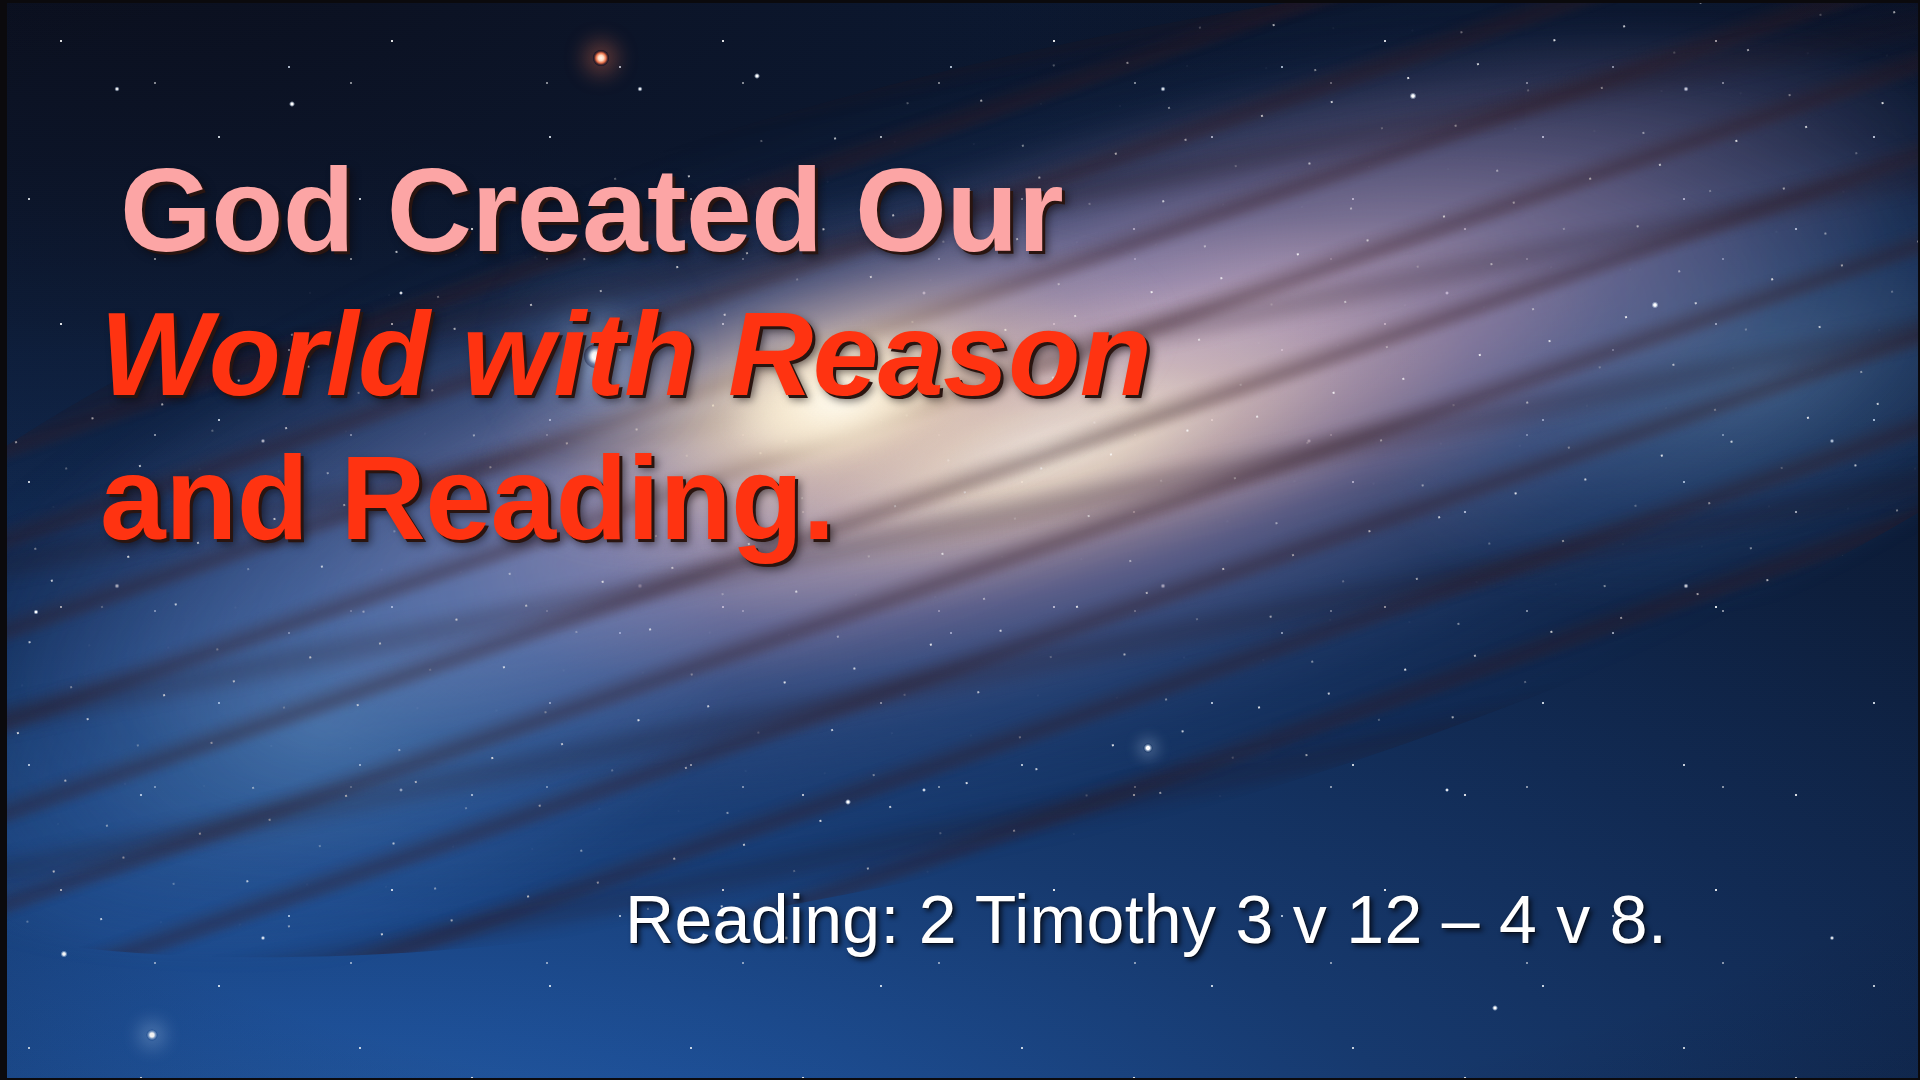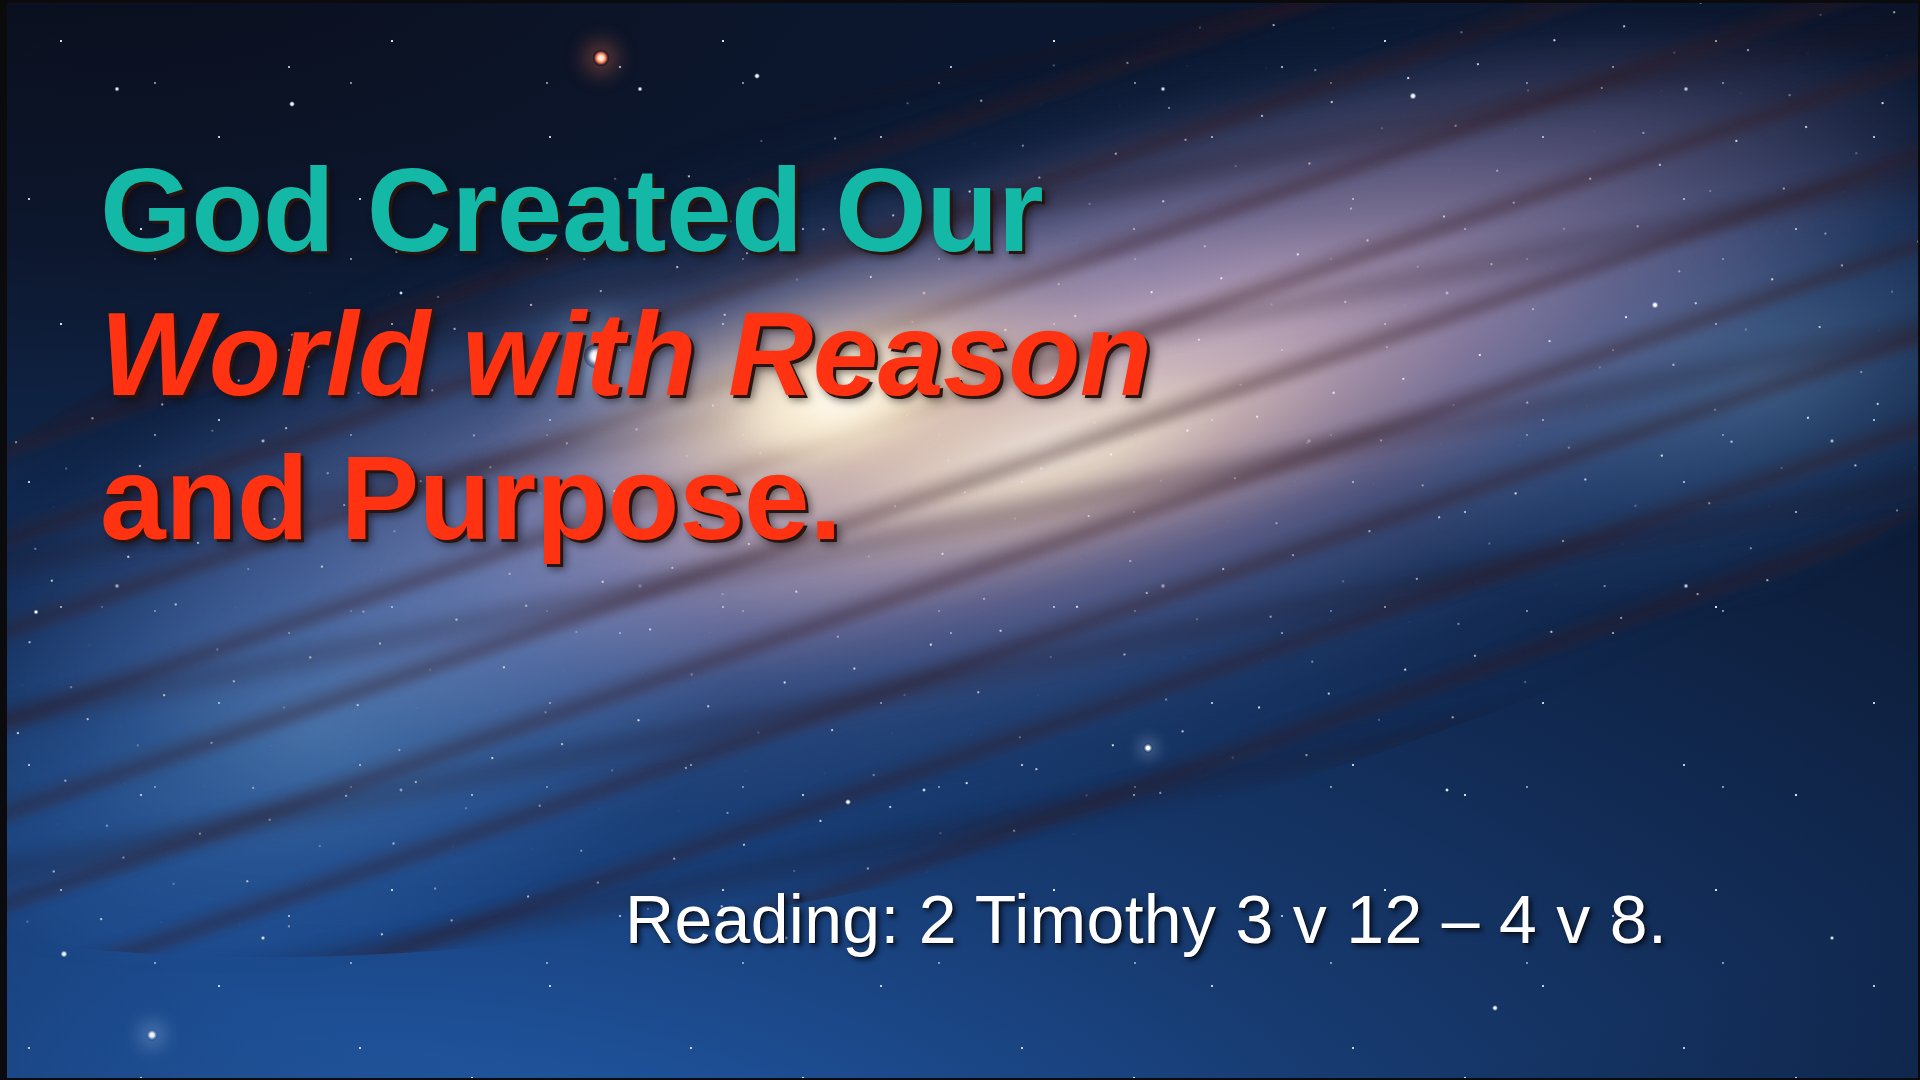--- a/index.html
+++ b/index.html
@@ -301,21 +301,21 @@
   <div class="pt" style="left:1655px;top:305px;width:7px;height:7px;"></div>
   <div class="pt" style="left:1148px;top:748px;width:9px;height:9px;box-shadow:0 0 14px 6px rgba(205,228,255,.26);"></div>
   <div class="pt" style="left:848px;top:802px;width:6px;height:6px;"></div>
   <div class="pt" style="left:1495px;top:1008px;width:6px;height:6px;"></div>
   <div class="pt" style="left:36px;top:612px;width:5px;height:5px;"></div>
 
   <div class="layer photo-grain"></div>
   <div class="layer vignette"></div>
 
   <div class="title-block">
-    <div class="title-line" id="tl0" style="color: #14b8a6; text-shadow: rgb(42, 21, 16) 3px 3px 0px, rgba(12, 8, 10, 0.55) 5px 5px 9px;">God Created Our</div>
+    <div class="title-line" id="tl0" style="color: #fca5a5; text-shadow: rgb(42, 21, 16) 3px 3px 0px, rgba(12, 8, 10, 0.55) 5px 5px 9px; margin-left: 20px;">God Created Our</div>
     <div class="title-line" id="tl1" style="color: rgb(255, 51, 17); text-shadow: rgb(42, 21, 16) 3px 3px 0px, rgba(12, 8, 10, 0.55) 5px 5px 9px; font-style: italic;">World with Reason</div>
-    <div class="title-line" id="tl2" style="color: rgb(255, 51, 17); text-shadow: rgb(42, 21, 16) 3px 3px 0px, rgba(12, 8, 10, 0.55) 5px 5px 9px;">and Purpose.</div>
+    <div class="title-line" id="tl2" style="color: rgb(255, 51, 17); text-shadow: rgb(42, 21, 16) 3px 3px 0px, rgba(12, 8, 10, 0.55) 5px 5px 9px;">and Reading.</div>
   </div>
 
   <div class="reading-line" id="rd" style="color: rgb(255, 255, 255); text-shadow: rgba(6, 12, 26, 0.88) 3px 3px 5px, rgba(10, 20, 40, 0.9) 1px 1px 0px;">Reading:  2 Timothy 3 v 12 – 4 v 8.</div>
 
   <div class="edge" style="border-color: rgb(11, 10, 13);"></div>
 </div>
 
 </body></html>

